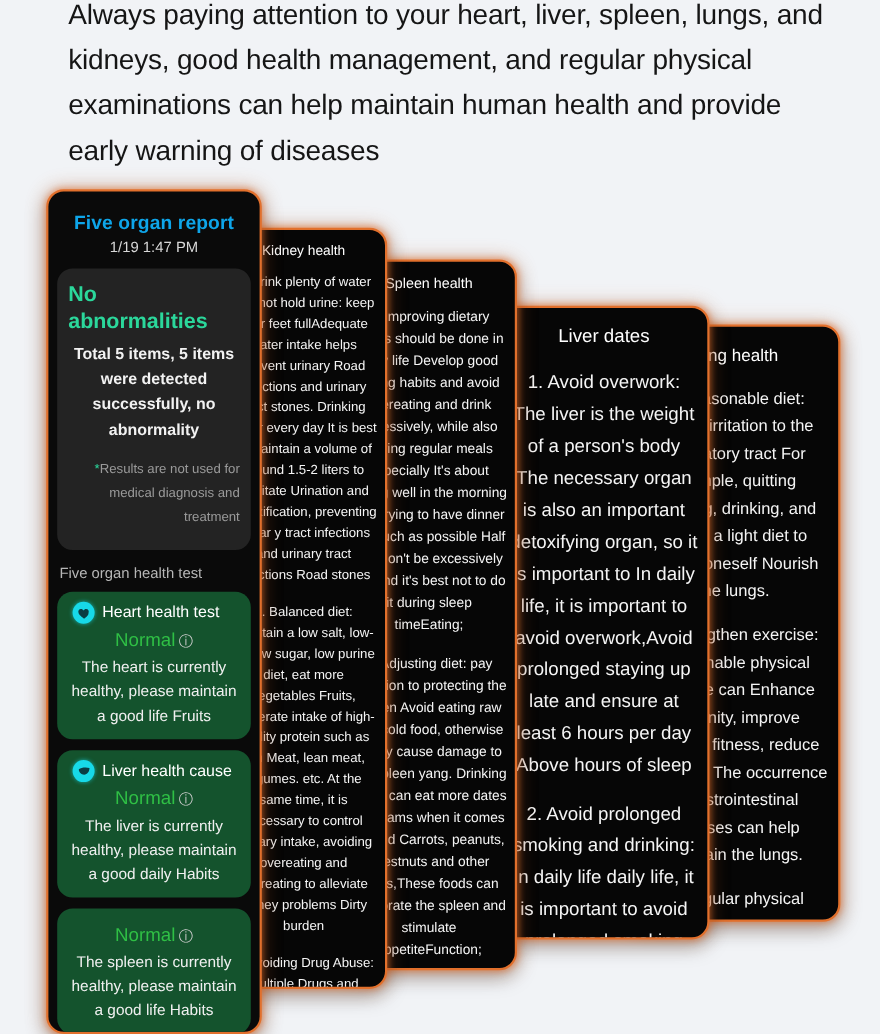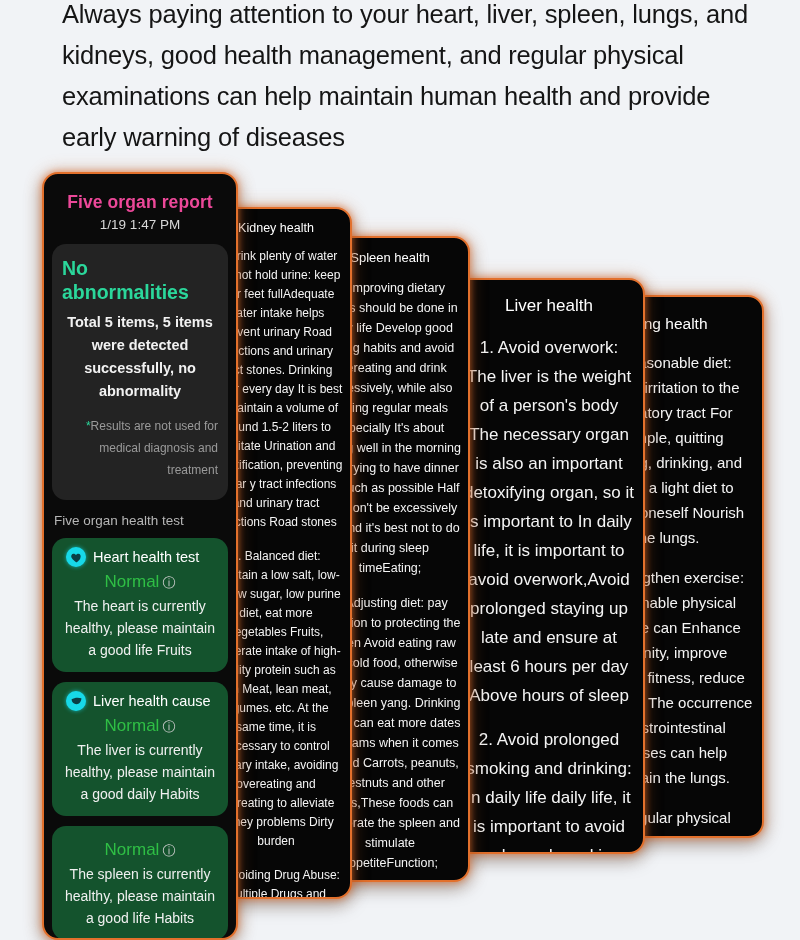--- a/index.html
+++ b/index.html
@@ -58,21 +58,21 @@
     top: 172px;
     width: 196px;
     height: 768px;
     padding: 0;
     background: #0a0a0a;
   }
   .rpt-title {
     text-align: center;
     font-size: 17.5px;
     font-weight: bold;
-    color: #ec4899;
+    color: #0ea5e9;
     margin: 18px 0 0 0;
     letter-spacing: 0.1px;
   }
   .rpt-date {
     text-align: center;
     font-size: 13.5px;
     color: #d8d8d8;
     margin: 4px 0 0 0;
   }
   .rpt-panel {
@@ -286,21 +286,21 @@
   <div class="card" id="card-spleen">
     <div class="advice-title">Spleen health</div>
     <div class="advice-body">
       <p>1. Improving dietary habits should be done in daily life Develop good eating habits and avoid overeating and drink excessively, while also having regular meals especially It's about eating well in the morning and trying to have dinner as much as possible Half full, don't be excessively full,And it's best not to do it during sleep timeEating;</p>
       <p>2. Adjusting diet: pay attention to protecting the spleen Avoid eating raw and cold food, otherwise it may cause damage to the spleen yang. Drinking water can eat more dates and yams when it comes to food Carrots, peanuts, chestnuts and other foods,These foods can invigorate the spleen and stimulate appetiteFunction;</p>
 
     </div>
   </div>
 
   <div class="card" id="card-liver">
-    <div class="advice-title">Liver health</div>
+    <div class="advice-title">Liver dates</div>
     <div class="advice-body">
       <p>1. Avoid overwork: The liver is the weight of a person's body The necessary organ is also an important detoxifying organ, so it is important to In daily life, it is important to avoid overwork,Avoid prolonged staying up late and ensure at least 6 hours per day Above hours of sleep</p>
       <p>2. Avoid prolonged smoking and drinking: in daily life daily life, it is important to avoid prolonged smoking and Drinking alcohol Because smoking, and drinking alcohol may have an impact on the liver damage is caused, and if the liver, it may lead to the onset of alcoholic liver disease</p>
 
     </div>
   </div>
 
   <div class="card" id="card-lung">
     <div class="advice-title">Lung health</div>
     <div class="advice-body">

